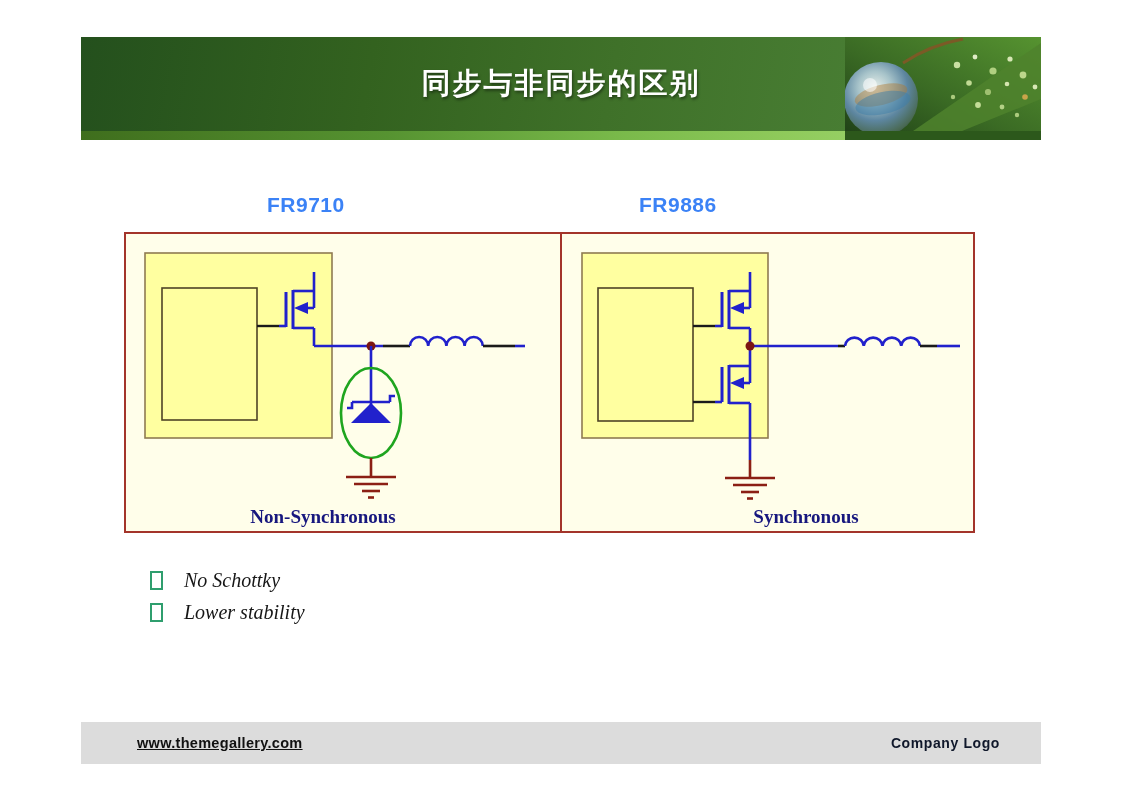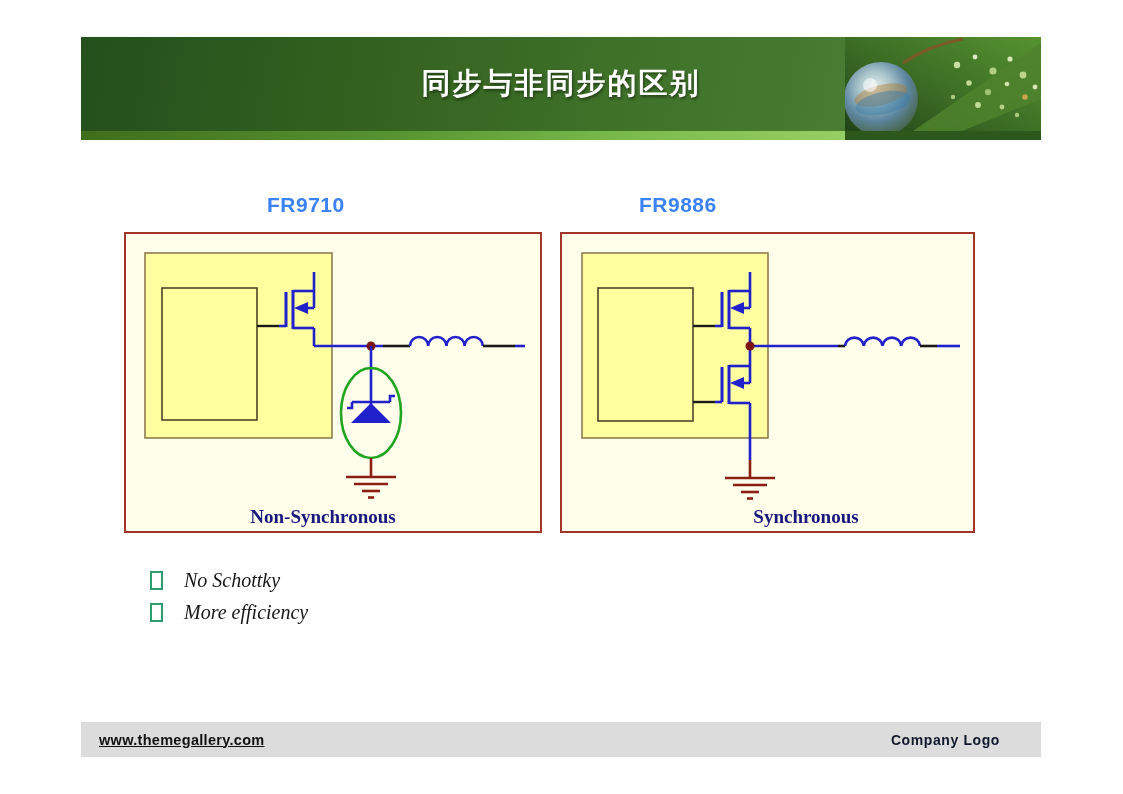--- a/index.html
+++ b/index.html
@@ -16,36 +16,36 @@
           letter-spacing:2px;text-shadow:1px 2px 3px rgba(0,0,0,.45);}
   .photo{position:absolute;right:0;top:0;width:196px;height:103px;}
 
   
   .chip-label{position:absolute;top:193px;width:120px;color:#3b82f6;font-size:21px;
           font-weight:bold;letter-spacing:.5px;}
   #chip1{left:267px;} #chip2{left:639px;}
 
   
   .panel{position:absolute;top:232px;height:301px;background:#fffeea;border:2px solid #a3342a;box-sizing:border-box;}
-  #panel1{left:124px;width:418px;}
+  #panel1{left:124px;width:458px;}
   #panel2{left:560px;width:415px;}
   .panel svg{position:absolute;left:0;top:0;}
   .cap{font-family:"Liberation Serif",serif;font-weight:bold;font-size:19px;fill:#17177e;}
 
   
   .bullets{position:absolute;left:122px;top:569px;list-style:none;margin:0;padding:0;}
   .bullets li{display:flex;align-items:center;height:22px;margin-bottom:10px;
           font-family:"Liberation Serif",serif;font-style:italic;font-size:20px;color:#161616;margin-left:28px;}
   .bullet-box{display:inline-block;width:9px;height:15px;border:2px solid #2f9e6e;
           margin-right:21px;flex:0 0 auto;}
 
   
-  .footer{position:absolute;left:81px;top:722px;width:960px;height:35px;background:#dcdcdc;
+  .footer{position:absolute;left:81px;top:722px;width:960px;height:42px;background:#dcdcdc;
           display:flex;align-items:center;justify-content:space-between;box-sizing:border-box;
-          padding:0 41px 0 18px;}
+          padding:0 41px 0 56px;}
   .site-link{font-size:14.5px;font-weight:bold;color:#111;text-decoration:underline;letter-spacing:.3px;cursor:pointer;}
   .company{font-size:14px;font-weight:bold;color:#0f172a;letter-spacing:.6px;}
 </style>
 </head>
 <body>
 
 <div id="stage">
 
   <div class="banner">
     <div class="banner-strip"></div>
@@ -192,21 +192,21 @@
     </svg>
   </div>
 
   <ul class="bullets">
     <li>
       <span class="bullet-box"></span>
       <span>No Schottky</span>
     </li>
     <li>
       <span class="bullet-box"></span>
-      <span>More efficiency</span>
+      <span>Lower stability</span>
     </li>
   </ul>
 
   <div class="footer">
     <span class="site-link">www.themegallery.com</span>
     <span class="company">Company Logo</span>
   </div>
 
 </div>
 

